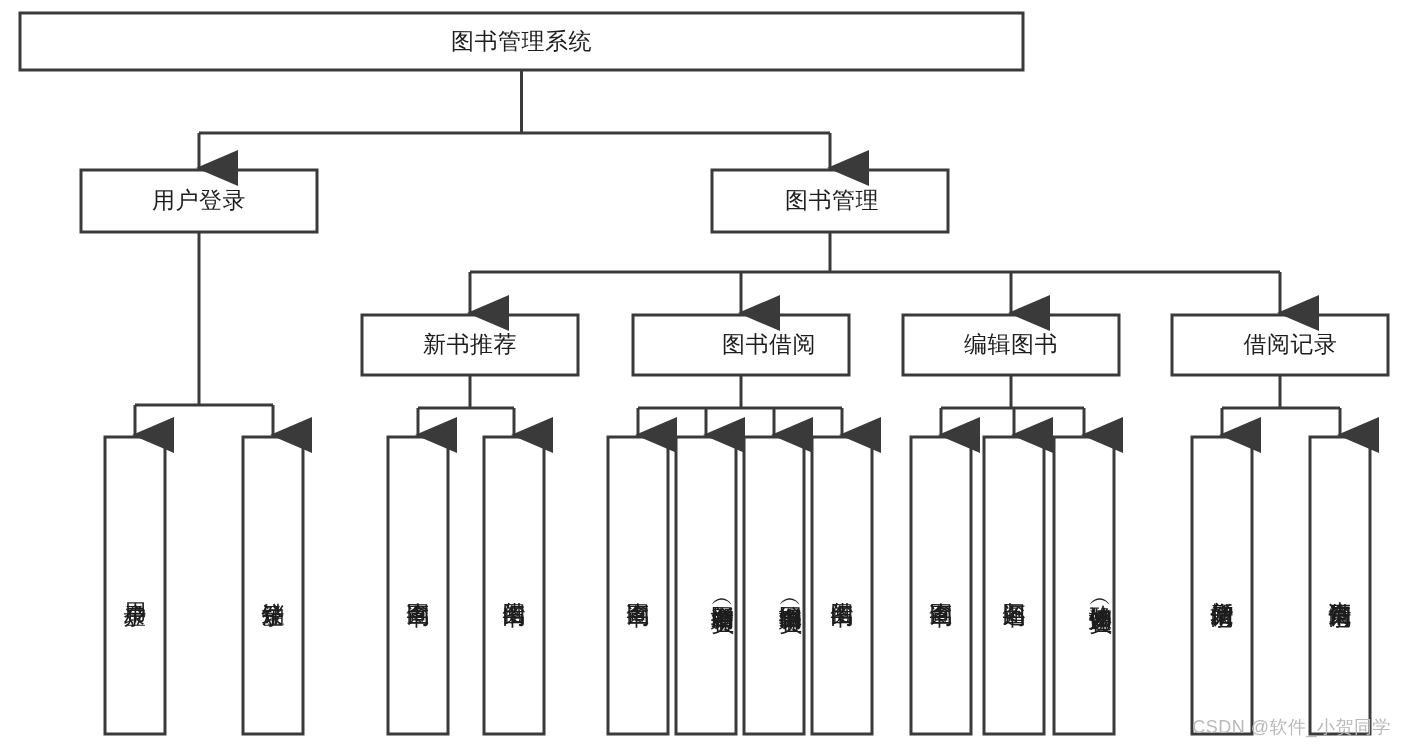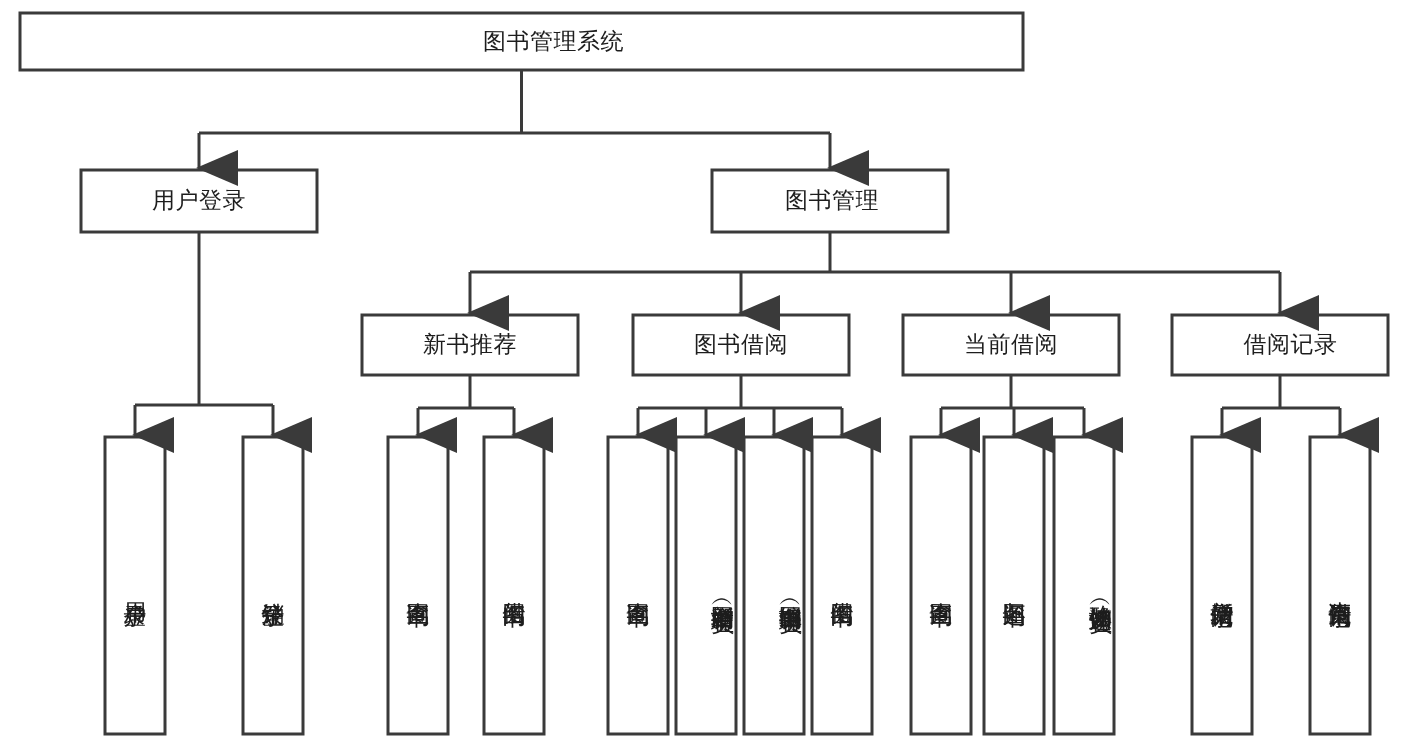--- a/index.html
+++ b/index.html
@@ -143,42 +143,43 @@
         <path d="M1014,408 L1014,435" class="conn" marker-end="url(#arrow)"></path>
         <path d="M1084,408 L1084,435" class="conn" marker-end="url(#arrow)"></path>
         <path d="M1280,375 L1280,408" class="conn"></path>
         <path d="M1222,408 L1340,408" class="conn"></path>
         <path d="M1222,408 L1222,435" class="conn" marker-end="url(#arrow)"></path>
         <path d="M1340,408 L1340,435" class="conn" marker-end="url(#arrow)"></path>
       </g>
   </svg>
 
   <div id="labels-layer">
-      <div class="node-label-h" style="left: 20px; top: 13px; width: 1003px; height: 57px; padding-left: 32px;">图书管理系统</div>
+      <div class="node-label-h" style="left: 20px; top: 13px; width: 1003px; height: 57px;">图书管理系统</div>
       <div class="node-label-h" style="left: 81px; top: 170px; width: 236px; height: 62px;">用户登录</div>
       <div class="node-label-h" style="left: 712px; top: 170px; width: 240px; height: 62px;">图书管理</div>
       <div class="node-label-h" style="left: 362px; top: 315px; width: 216px; height: 60px;">新书推荐</div>
-      <div class="node-label-h" style="left: 633px; top: 315px; width: 216px; height: 60px;">图书借阅</div>
-      <div class="node-label-h" style="left: 903px; top: 315px; width: 216px; height: 60px;">当前借阅</div>
+      <div class="node-label-h" style="left: 633px; top: 315px; width: 216px; height: 60px; padding-left: 28px;">图书借阅</div>
+      <div class="node-label-h" style="left: 903px; top: 315px; width: 216px; height: 60px;">编辑图书</div>
       <div class="node-label-h" style="left: 1172px; top: 315px; width: 237px; height: 60px;">借阅记录</div>
       <div class="node-label-v centered-v" style="left: 105px; top: 437px; width: 60px; height: 297px; align-items: center; padding-top: 0px;">用户登录</div>
       <div class="node-label-v centered-v" style="left: 243px; top: 437px; width: 60px; height: 297px; align-items: center; padding-top: 0px;">注销登录</div>
       <div class="node-label-v centered-v" style="left: 388px; top: 437px; width: 60px; height: 297px; align-items: center; padding-top: 0px;">查询图书</div>
       <div class="node-label-v centered-v" style="left: 484px; top: 437px; width: 60px; height: 297px; align-items: center; padding-top: 0px;">借阅图书</div>
       <div class="node-label-v centered-v" style="left: 608px; top: 437px; width: 60px; height: 297px; align-items: center; padding-top: 0px;">查询图书</div>
       <div class="node-label-v" style="left: 676px; top: 437px; width: 60px; height: 297px;">新增图书（管理员）</div>
       <div class="node-label-v" style="left: 744px; top: 437px; width: 60px; height: 297px;">编辑图书（管理员）</div>
       <div class="node-label-v centered-v" style="left: 812px; top: 437px; width: 60px; height: 297px; align-items: center; padding-top: 0px;">借阅图书</div>
       <div class="node-label-v centered-v" style="left: 911px; top: 437px; width: 60px; height: 297px; align-items: center; padding-top: 0px;">查询图书</div>
       <div class="node-label-v centered-v" style="left: 984px; top: 437px; width: 60px; height: 297px; align-items: center; padding-top: 0px;">归还图书</div>
       <div class="node-label-v" style="left: 1054px; top: 437px; width: 60px; height: 297px;">确认归还（管理员）</div>
       <div class="node-label-v centered-v" style="left: 1192px; top: 437px; width: 60px; height: 297px; align-items: center; padding-top: 0px;">新增借阅记录</div>
       <div class="node-label-v centered-v" style="left: 1310px; top: 437px; width: 60px; height: 297px; align-items: center; padding-top: 0px;">查询借阅记录</div>
     </div>
 
+  <div class="watermark">CSDN @软件_小贺同学</div>
 <div class="hit" title="图书管理系统" style="left: 20px; top: 13px; width: 1003px; height: 57px;"></div>
     <div class="hit" title="用户登录" style="left: 81px; top: 170px; width: 236px; height: 62px;"></div>
     <div class="hit" title="图书管理" style="left: 712px; top: 170px; width: 236px; height: 62px;"></div>
     <div class="hit" title="新书推荐" style="left: 362px; top: 315px; width: 216px; height: 60px;"></div>
     <div class="hit" title="图书借阅" style="left: 633px; top: 315px; width: 216px; height: 60px;"></div>
     <div class="hit" title="当前借阅" style="left: 903px; top: 315px; width: 216px; height: 60px;"></div>
     <div class="hit" title="借阅记录" style="left: 1172px; top: 315px; width: 216px; height: 60px;"></div>
     <div class="hit" title="用户登录" style="left: 105px; top: 437px; width: 60px; height: 297px;"></div>
     <div class="hit" title="注销登录" style="left: 243px; top: 437px; width: 60px; height: 297px;"></div>
     <div class="hit" title="查询图书" style="left: 388px; top: 437px; width: 60px; height: 297px;"></div>

